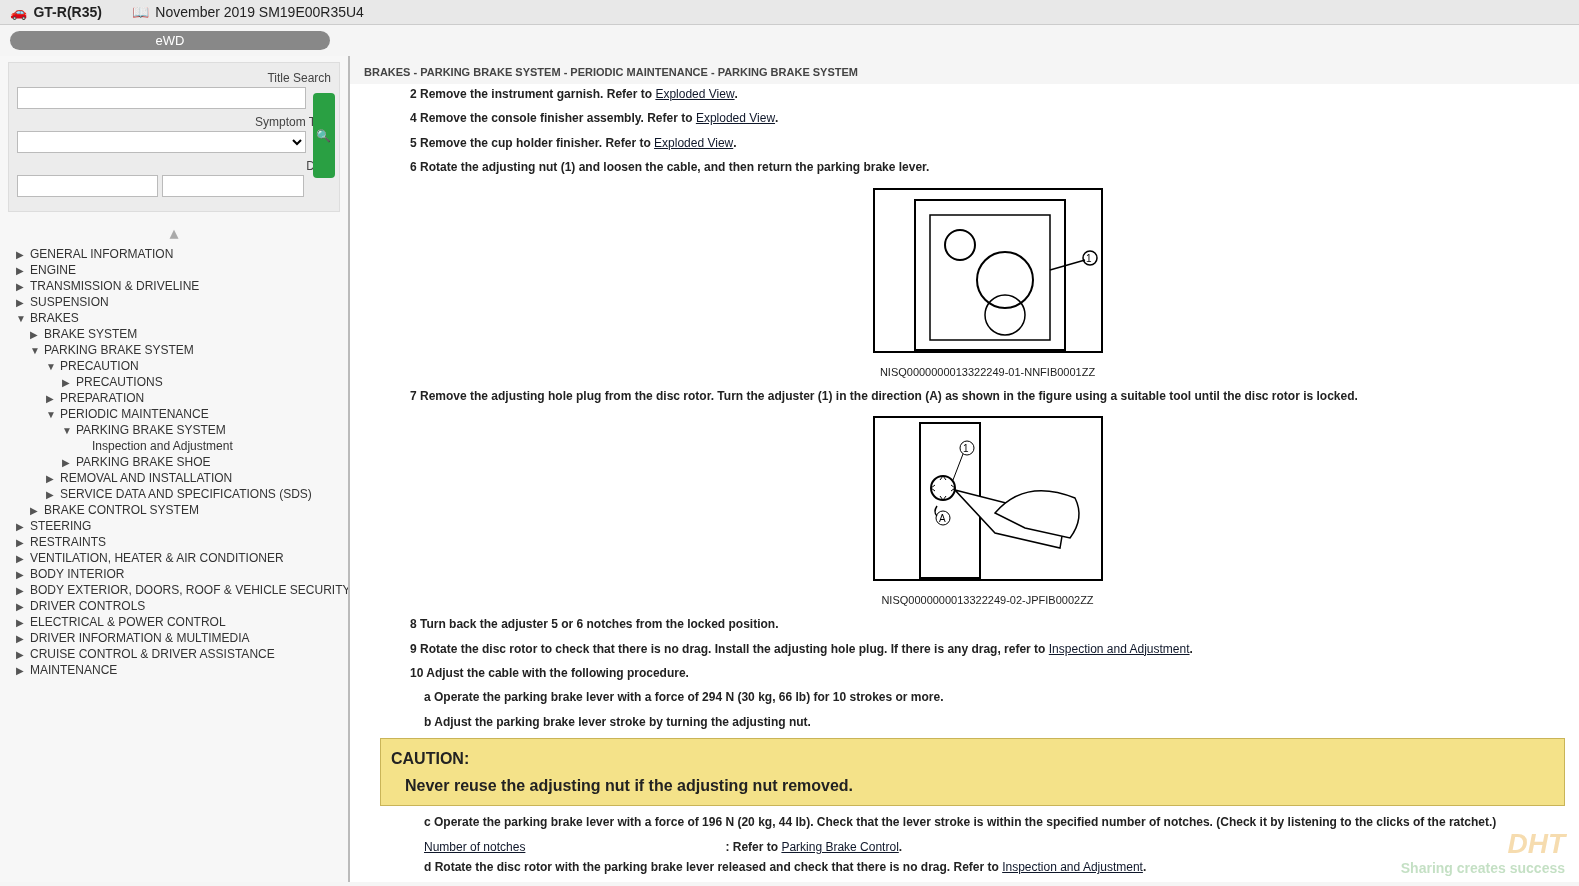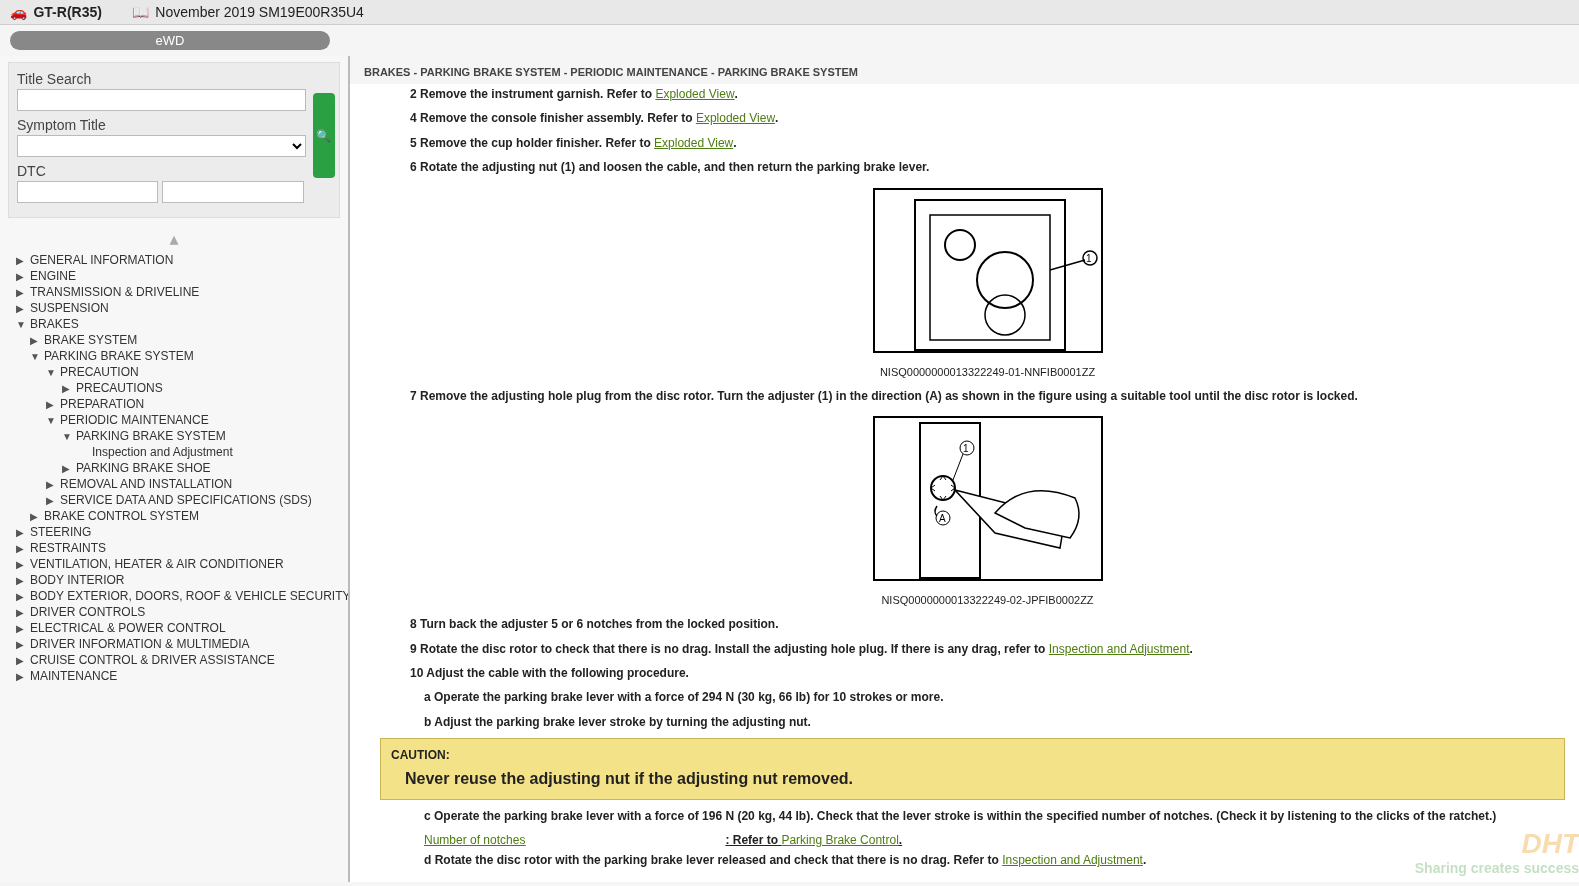--- a/index.html
+++ b/index.html
@@ -5,50 +5,50 @@
 * { box-sizing: border-box; margin: 0; padding: 0; }
 body { font-family: Arial, Helvetica, sans-serif; font-size: 12px; background: #f5f5f5; color: #222; }
 .top-bar { background: #e8e8e8; border-bottom: 1px solid #ccc; padding: 4px 10px; display: flex; align-items: center; gap: 30px; }
 .top-bar .vehicle { font-weight: bold; font-size: 14px; display: flex; align-items: center; gap: 6px; }
 .top-bar .doc { font-size: 14px; display: flex; align-items: center; gap: 6px; }
 .ewd-bar { background: #888; color: #fff; margin: 6px 10px; border-radius: 10px; padding: 2px 0; text-align: center; width: 320px; font-size: 13px; }
 .container { display: flex; height: calc(100vh - 60px); }
 .sidebar { width: 350px; background: #f7f7f7; border-right: 2px solid #bbb; padding: 6px 8px; overflow-y: auto; flex-shrink: 0; }
 .search-box { background: #ececec; border: 1px solid #ddd; padding: 8px; position: relative; margin-bottom: 8px; }
 .search-row { margin-bottom: 6px; }
-.search-label { font-size: 14px; color: #444; margin-bottom: 2px; display: block; }
+.search-label { font-size: 12px; color: #444; margin-bottom: 2px; display: block; text-align: right; }
 .search-input { width: 92%; border: 1px solid #bbb; padding: 3px; font-size: 12px; background: #fff; }
 .search-select { width: 92%; border: 1px solid #bbb; padding: 2px; font-size: 12px; background: #fff; }
 .dtc-row { display: flex; gap: 4px; }
 .dtc-row input { width: 45%; border: 1px solid #bbb; padding: 3px; font-size: 12px; }
 .search-btn { position: absolute; right: 4px; top: 30px; background: #2aa043; color: #fff; width: 22px; height: 85px; border-radius: 4px; display: flex; align-items: center; justify-content: center; cursor: pointer; }
 .collapse-handle { text-align: center; color: #aaa; font-size: 18px; padding: 2px 0; cursor: pointer; }
 .nav-tree { list-style: none; padding-left: 6px; }
 .nav-tree li { padding: 1px 0; font-size: 12px; color: #333; white-space: nowrap; }
 .nav-tree .arrow { display: inline-block; width: 14px; color: #555; font-size: 10px; }
 .nav-tree .l1 { padding-left: 2px; }
 .nav-tree .l2 { padding-left: 16px; }
 .nav-tree .l3 { padding-left: 32px; }
 .nav-tree .l4 { padding-left: 48px; }
 .nav-tree .l5 { padding-left: 64px; }
 .content { flex: 1; background: #fff; overflow-y: auto; padding: 0; position: relative; }
 .breadcrumb { background: #f5f5f5; padding: 10px 14px 6px; font-size: 11px; font-weight: bold; color: #444; }
 .doc-body { padding: 0 14px 10px 60px; font-size: 12px; line-height: 1.7; }
 .doc-body strong { font-weight: bold; }
 .step { margin-bottom: 4px; }
-.link { color: #4d7c0f; text-decoration: underline; cursor: pointer; }
+.link { color: #0f172a; text-decoration: underline; cursor: pointer; }
 .figure { text-align: center; margin: 10px 0 4px; }
 .figure-box { display: inline-block; border: 2px solid #000; width: 230px; height: 165px; background: #fff; position: relative; }
 .figure-caption { font-size: 11px; margin-top: 2px; }
 .caution-box { background: #f4e289; border: 1px solid #c9b458; padding: 6px 10px; margin: 6px 0 6px -30px; }
-.caution-box .ct { font-weight: bold; font-size: 12px; }
+.caution-box .ct { font-weight: bold; font-size: 16px; }
 .caution-box .cmsg { font-weight: bold; font-size: 16px; padding-left: 14px; }
 .sub { padding-left: 14px; }
-.table-row { display: flex; gap: 200px; padding-left: 14px; text-decoration: underline; }
-.watermark { position: fixed; bottom: 10px; right: 0; opacity: 0.4; pointer-events: none; color: #e8a838; font-size: 28px; font-weight: bold; font-style: italic; text-align: right; }
+.table-row { display: flex; gap: 200px; padding-left: 14px; }
+.watermark { position: fixed; bottom: 10px; right: 14px; opacity: 0.4; pointer-events: none; color: #e8a838; font-size: 28px; font-weight: bold; font-style: italic; text-align: right; }
 .watermark .sub { display: block; font-size: 14px; color: #6db26d; font-style: normal; }
 .down-arrow-center { text-align: center; color: #888; font-size: 18px; padding: 4px; }
 </style>
 </head>
 <body>
 
 <div class="top-bar">
   <div class="vehicle">
     <span>🚗</span>
     <span>GT-R(R35)</span>

